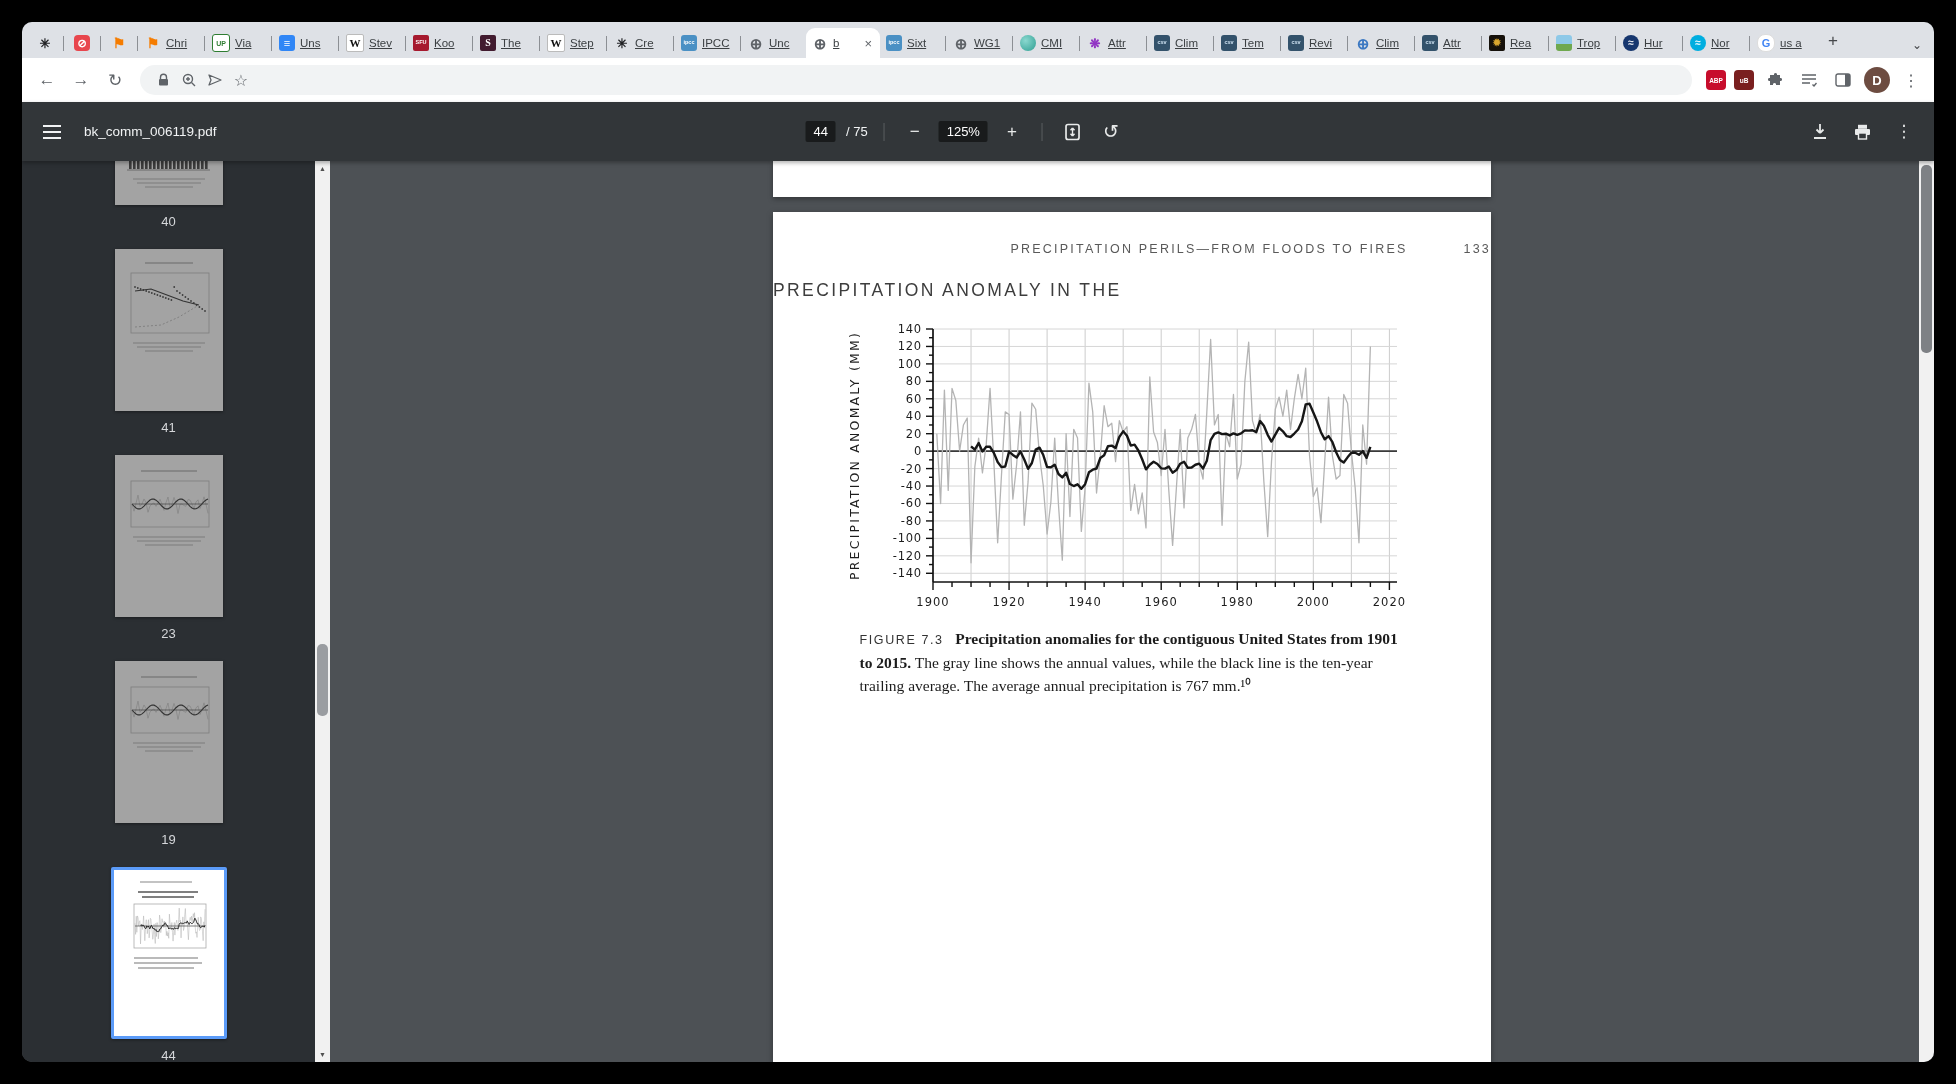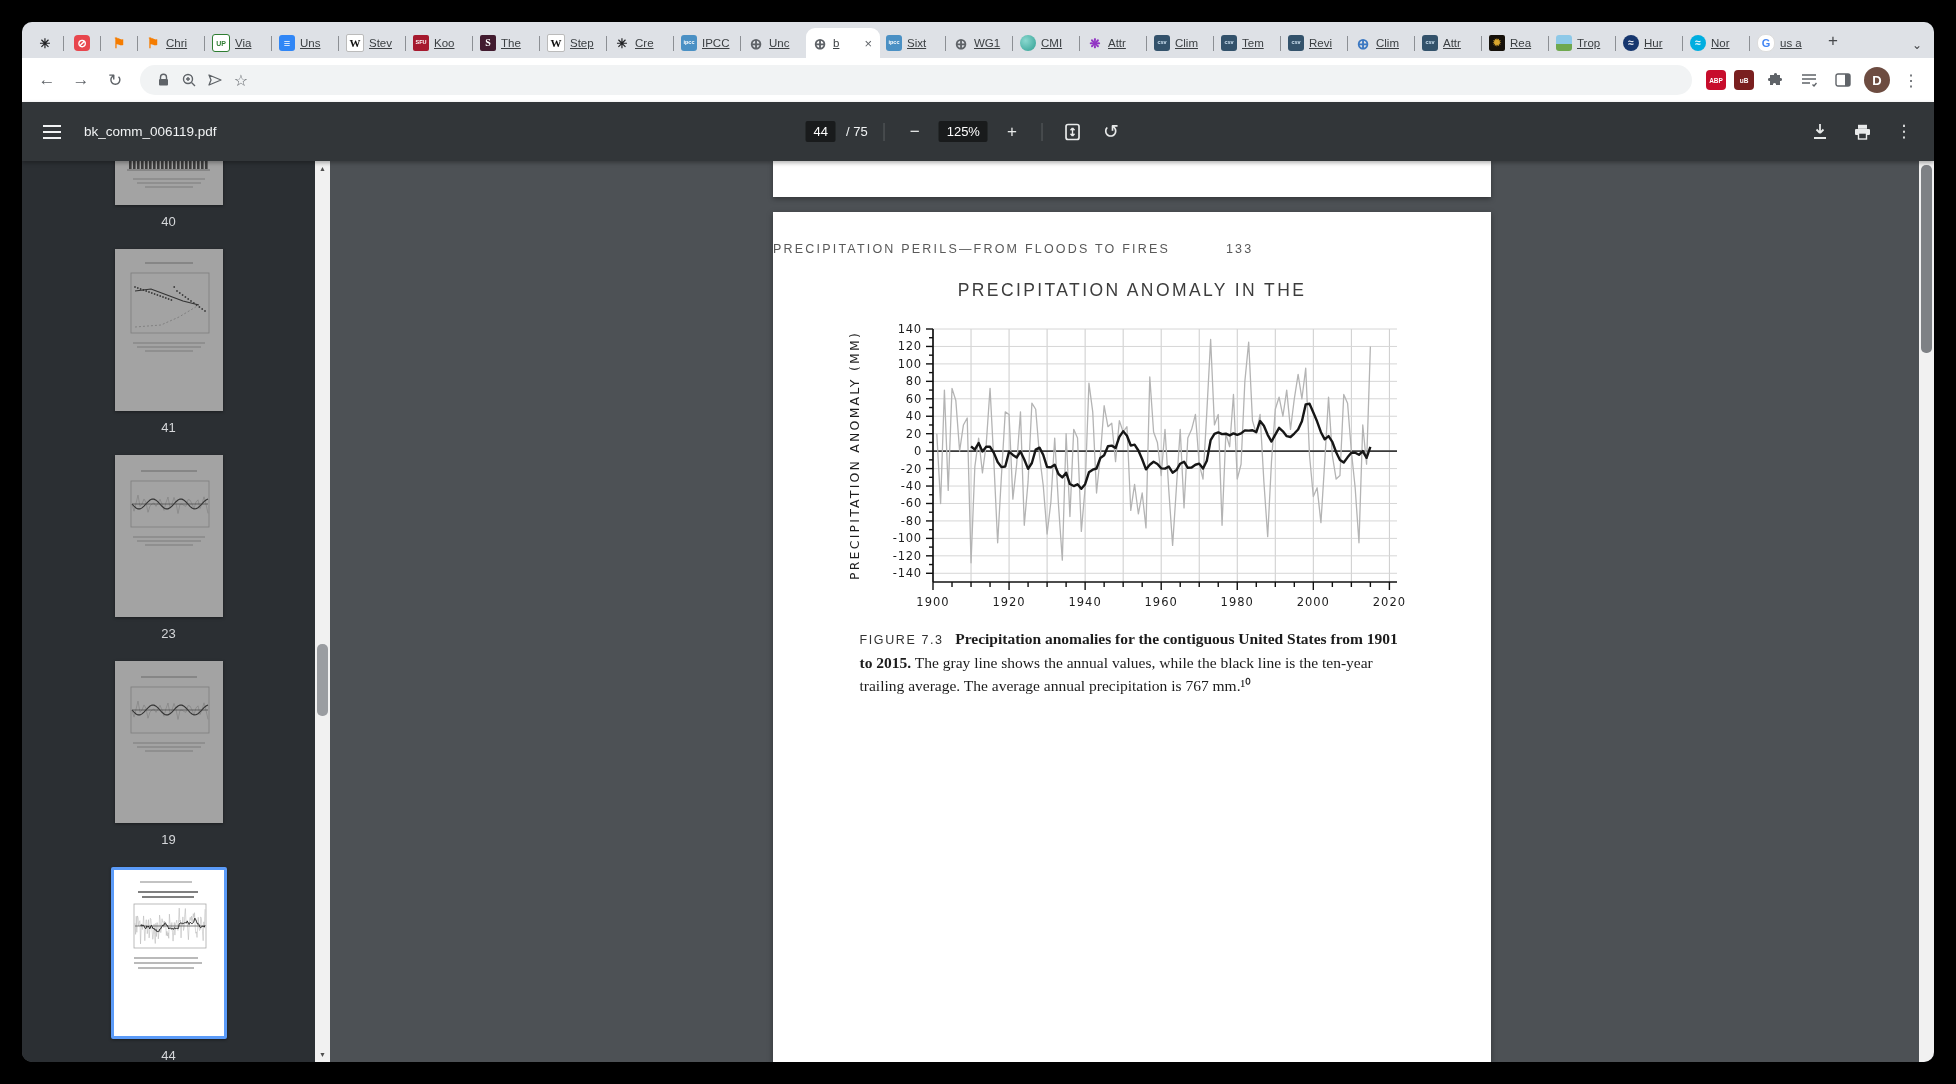--- a/index.html
+++ b/index.html
@@ -63,23 +63,23 @@
             font-size:7px;color:#505050;}
   .sb-thumb{position:absolute;left:2px;width:11px;border-radius:5px;background:#9a9da1;}
 
   .main{flex:1 1 auto;position:relative;overflow:hidden;display:flex;flex-direction:column;align-items:center;}
   .prevpage{width:718px;height:36px;background:#fff;margin-top:0;flex:0 0 auto;box-shadow:0 2px 5px rgba(0,0,0,.35);}
   .page{width:718px;flex:1 1 auto;background:#fff;margin-top:15px;box-shadow:0 2px 6px rgba(0,0,0,.35);
         position:relative;color:#1a1a1a;}
   .main-scroll{position:absolute;right:0;top:0;bottom:0;width:15px;background:#f1f1f1;}
 
   
-  .runhead{display:flex;justify-content:flex-start;gap:56px;margin-top:30px;
+  .runhead{display:flex;justify-content:flex-end;gap:56px;margin-top:30px;
            font-size:12.5px;letter-spacing:2.2px;color:#595959;}
-  .doctitle{text-align:center;margin-top:22px;font-size:17.5px;letter-spacing:2.4px;color:#3d3d3d;line-height:1.45;}
+  .doctitle{margin-top:22px;font-size:17.5px;letter-spacing:2.4px;color:#3d3d3d;line-height:1.45;}
   .chartwrap{margin:14px 0 0 0;}
   .caption{width:545px;margin:6px auto 0;font-family:"Liberation Serif",serif;font-size:15.5px;
            line-height:1.52;color:#1c1c1c;text-align:left;}
   .caption .figlabel{font-family:"Liberation Sans",sans-serif;font-size:12.5px;letter-spacing:1.6px;color:#333;}
   .caption b{font-weight:bold;}
 
   svg text{font-family:"DejaVu Sans",sans-serif;}
 </style>
 </head>
 <body>

